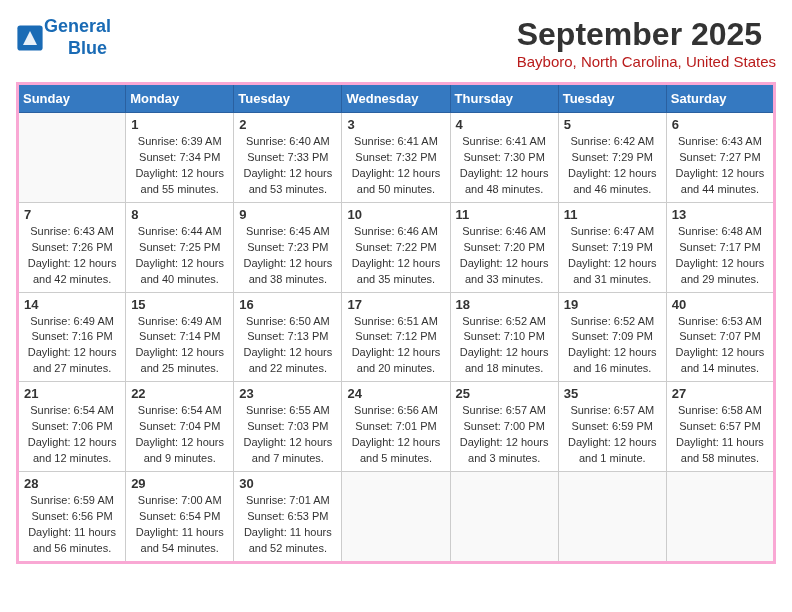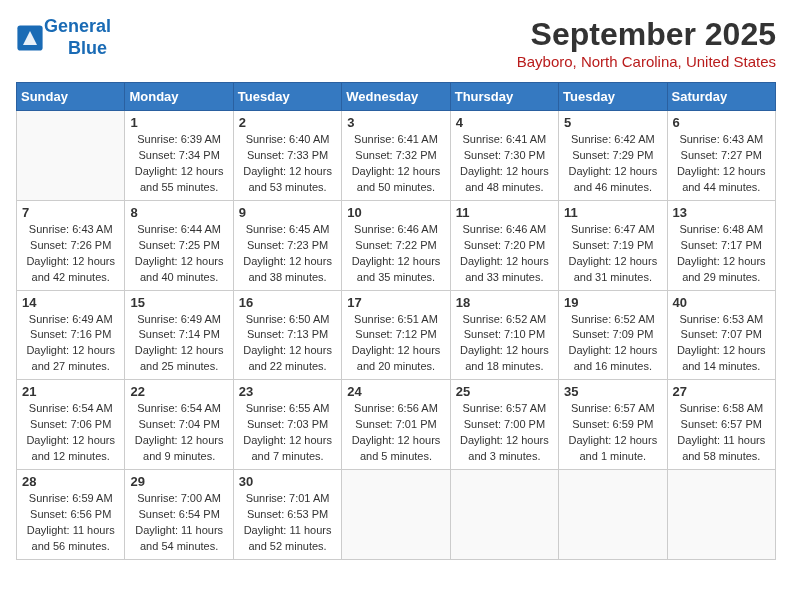--- a/index.html
+++ b/index.html
@@ -27,36 +27,35 @@
       line-height: 1.2;
     }
     .logo-text span {
       color: #1a6bb5;
     }
     .logo-icon {
       width: 28px;
       height: 28px;
     }
     .title-section {
-      text-align: right;
       margin-left: 44px;
     }
     .month-title {
       font-size: 32px;
       font-weight: bold;
       color: #333;
     }
     .location {
       font-size: 15px;
       color: #b91c1c;
     }
     .calendar {
       width: 100%;
       border-collapse: collapse;
-      border: 1px solid #f9a8d4;
+      border: 3px solid #f9a8d4;
     }
     .calendar th {
       background: #3579c1;
       color: #fff;
       font-size: 13px;
       font-weight: bold;
       padding: 6px 4px;
       text-align: left;
       border: 1px solid #2a60a0;
     }

